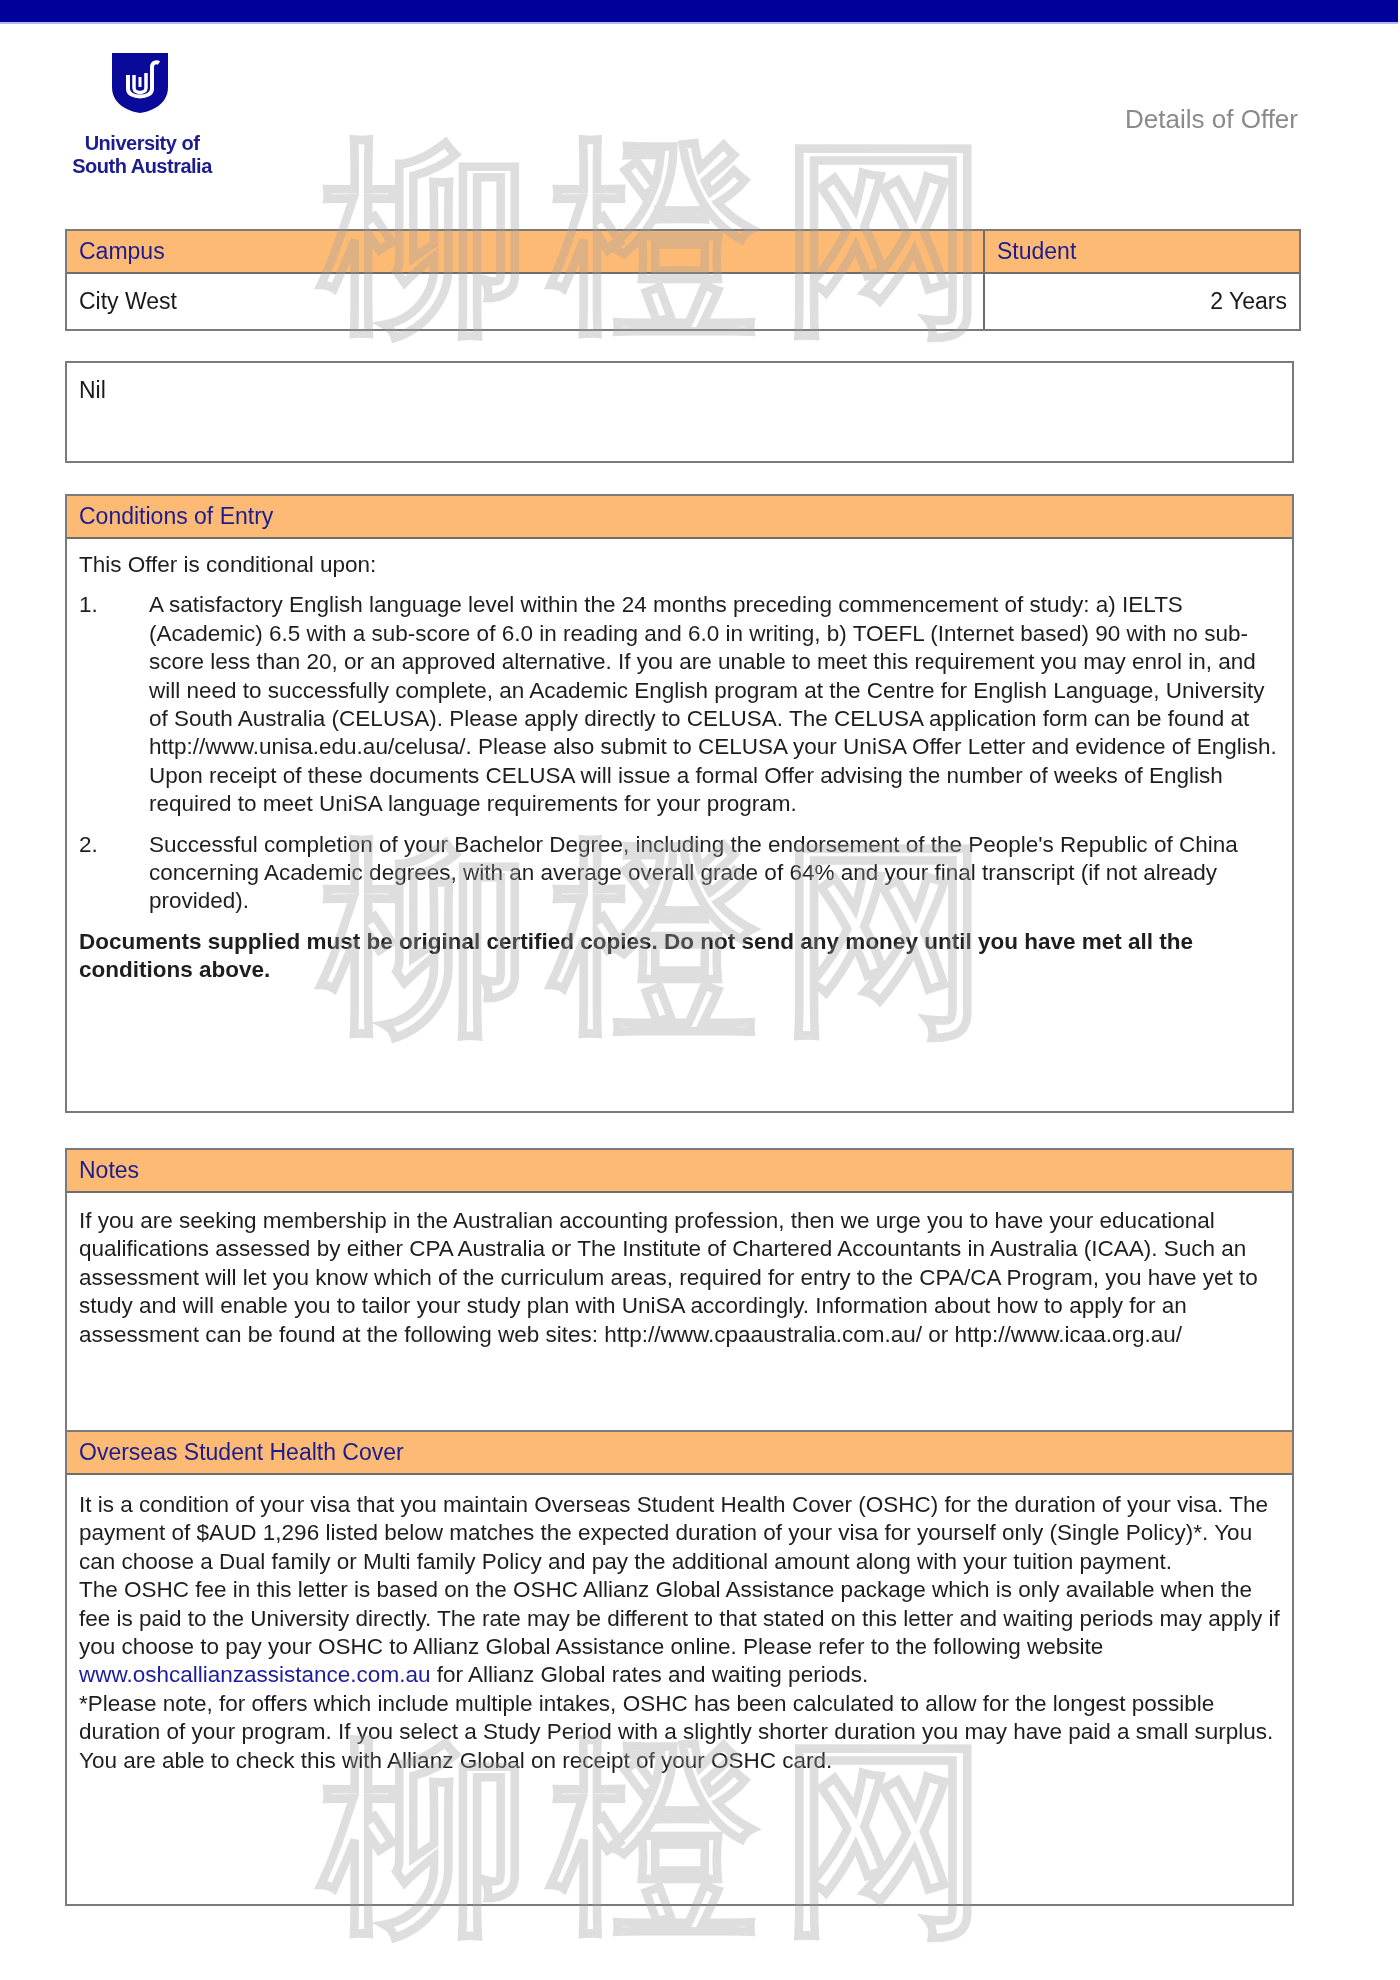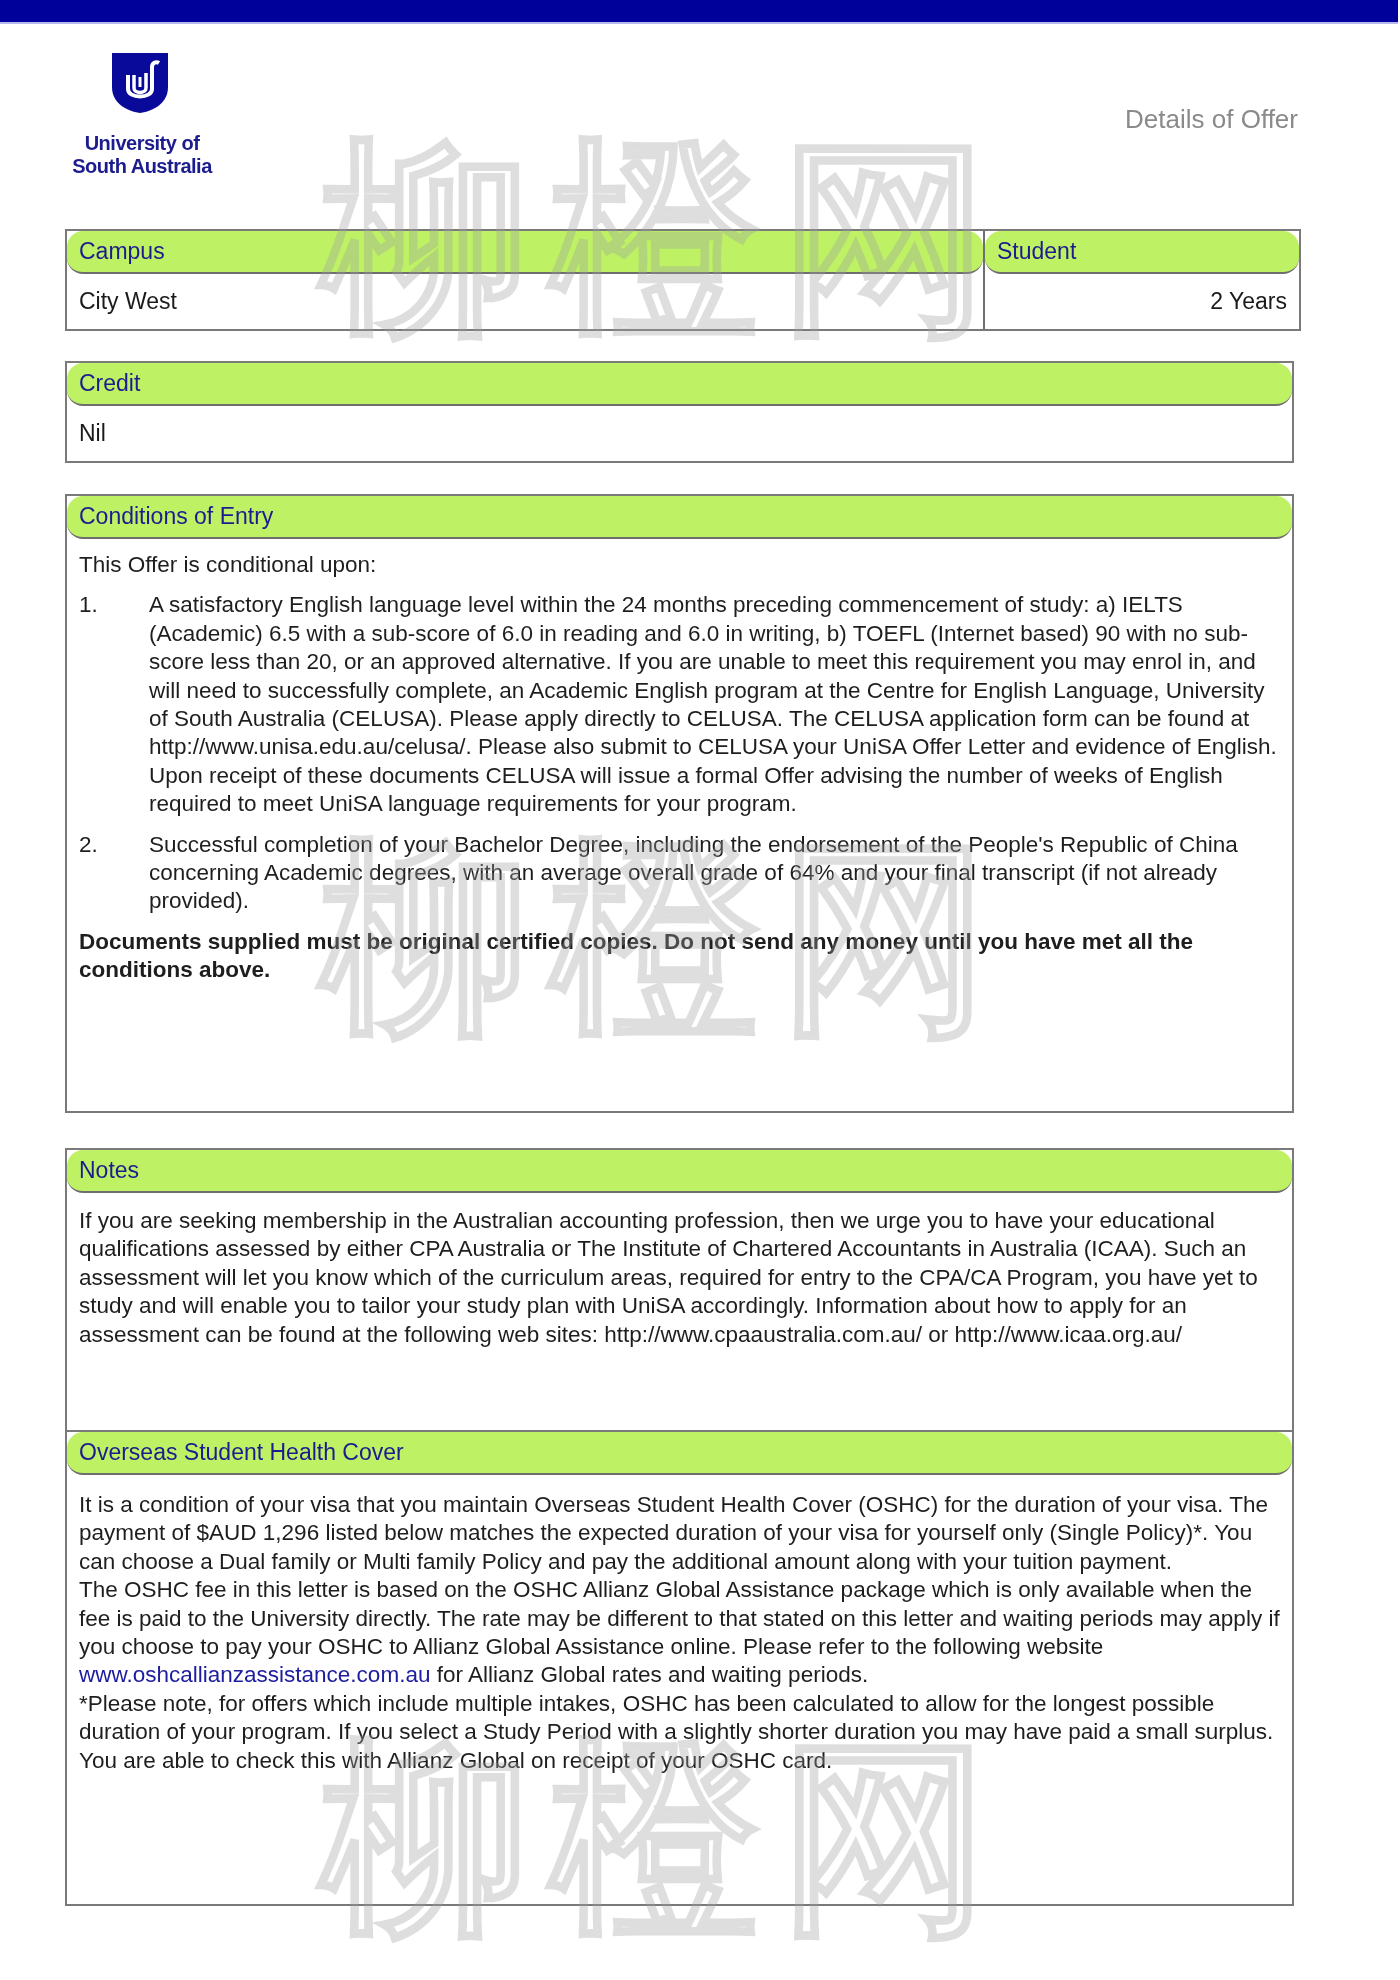--- a/index.html
+++ b/index.html
@@ -7,21 +7,21 @@
     width: 1400px; height: 1980px; position: relative; overflow: hidden;
     font-family: "Liberation Sans", sans-serif; color: #1a1a1a;
   }
   .top-bar { position: absolute; left: 0; top: 0; width: 1398px; height: 22px; background: #00009a; border-bottom: 2px solid #b8b8f0; }
   .logo { position: absolute; left: 62px; top: 50px; width: 160px; height: 130px; }
   .logo .shield { position: absolute; left: 50px; top: 3px; width: 56px; height: 60px; }
   .logo .name { position: absolute; left: 0; top: 82px; width: 160px; text-align: center; color: #1c1c8e; font-weight: bold; font-size: 20px; line-height: 23px; letter-spacing: -0.5px; }
   .doc-title { position: absolute; right: 102px; top: 104px; color: #8a8a8a; font-size: 26px; }
 
   .box { position: absolute; border: 2px solid #7a7a7a; background: #fff; box-sizing: border-box; }
-  .box .hdr { background: #bef264; border-bottom: 2px solid #6e6e6e; color: #1c1c8e; font-size: 23px; padding: 0 12px; box-sizing: border-box; display: flex; align-items: center; border-radius: 16px; }
+  .box .hdr { background: #fdba74; border-bottom: 2px solid #6e6e6e; color: #1c1c8e; font-size: 23px; padding: 0 12px; box-sizing: border-box; display: flex; align-items: center; }
   .box .body { padding: 0 12px; font-size: 22.5px; line-height: 28.4px; color: #1e1e1e; }
 
   .campus-box { left: 65px; top: 229px; width: 1236px; height: 102px; }
   .campus-box .col { position: absolute; top: 0; bottom: 0; }
   .campus-box .col-left { left: 0; width: 916px; }
   .campus-box .col-right { left: 916px; right: 0; border-left: 2px solid #6e6e6e; }
   .campus-box .hdr { height: 43px; }
   .campus-box .val { height: 55px; display: flex; align-items: center; padding: 0 12px; font-size: 23px; }
   .campus-box .col-right .val { justify-content: flex-end; }
 
@@ -76,21 +76,20 @@
     <div class="hdr">Campus</div>
     <div class="val">City West</div>
   </div>
   <div class="col col-right">
     <div class="hdr">Student</div>
     <div class="val">2 Years</div>
   </div>
 </div>
 
 <div class="box credit-box">
-  <div class="hdr">Credit</div>
   <div class="val">Nil</div>
 </div>
 
 <div class="box cond-box">
   <div class="hdr">Conditions of Entry</div>
   <div class="body">
     <p>This Offer is conditional upon:</p>
     <ul class="cond-list">
       <li>
         <span class="num">1.</span>

